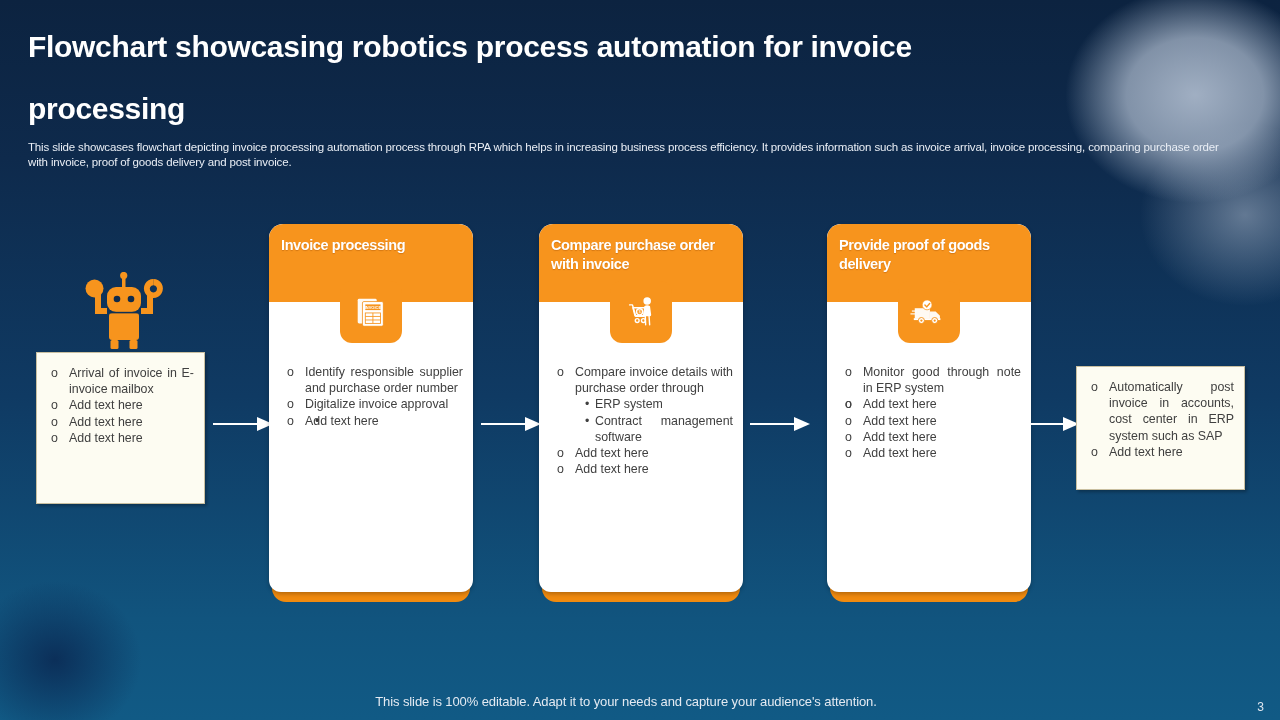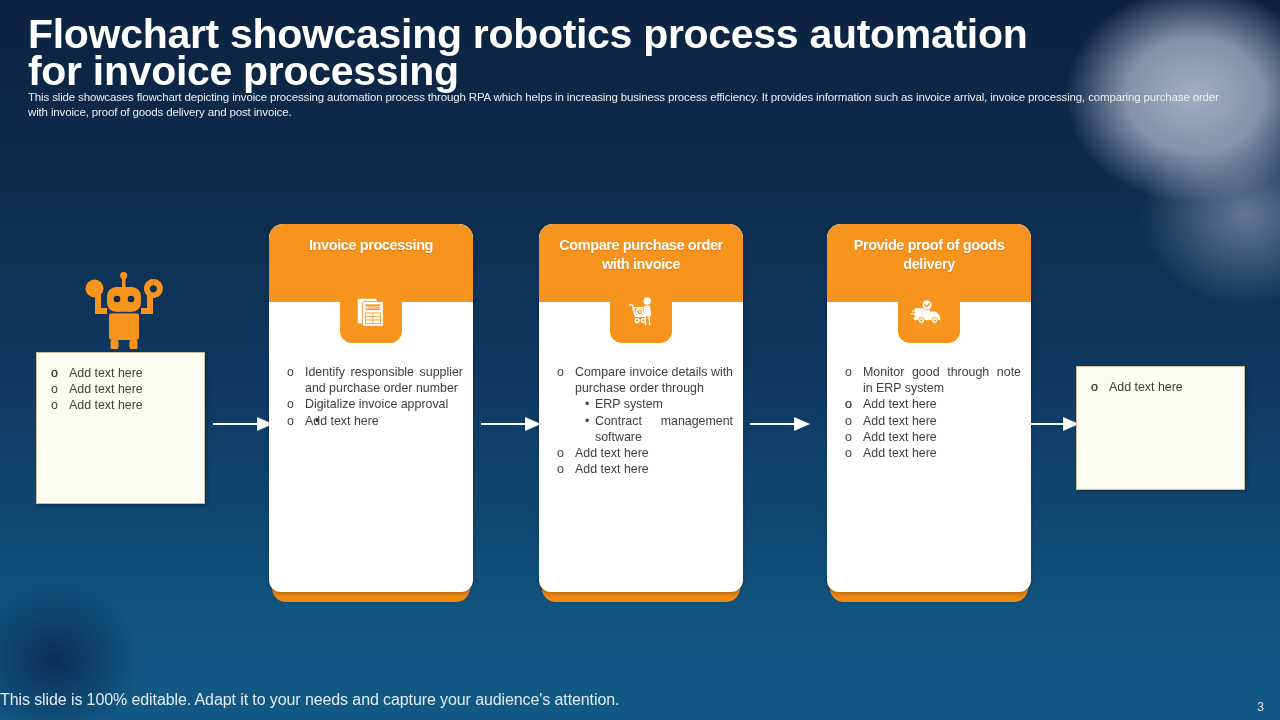--- a/index.html
+++ b/index.html
@@ -17,23 +17,23 @@
       radial-gradient(ellipse 150px 130px at 1245px 215px, rgba(168,182,201,0.55) 0%, rgba(168,182,201,0.0) 70%),
       radial-gradient(ellipse 120px 110px at 55px 660px, rgba(10,40,82,0.85) 0%, rgba(10,40,82,0.0) 72%),
       linear-gradient(180deg, #0c2340 0%, #0e2a4c 22%, #0f3a63 55%, #11547e 86%, #115a85 100%);
     overflow: hidden;
   }
 
   
   .header { position: absolute; left: 28px; top: 16px; width: 1230px; }
   .title {
     color: #ffffff;
-    font-size: 41px;
+    font-size: 30px;
     font-weight: bold;
-    line-height: 37px;
+    line-height: 62px;
     letter-spacing: -0.3px;
     width: 1000px;
   }
   .subtitle {
     margin-top: 0;
     color: #e9eef5;
     font-size: 11.5px;
     line-height: 15px;
     width: 1205px;
     letter-spacing: -0.15px;
@@ -86,21 +86,20 @@
     position: relative;
     height: 78px;
     background: #f7941d;
     border-radius: 14px 14px 0 0;
     padding-top: 12px;
   }
   .card-head-title {
     color: #ffffff;
     font-size: 14.5px;
     font-weight: bold;
-    text-align: center;
     line-height: 19px;
     letter-spacing: -0.4px;
     padding: 0 12px;
     text-shadow: 0 1px 1px rgba(150,70,0,0.35);
   }
   .icon-tile {
     position: absolute;
     left: 50%;
     margin-left: -31px;
     top: 57px;
@@ -178,23 +177,23 @@
   #arrow-3 { left: 750px; }
   #arrow-4 { left: 1019px; }
 
   
   .robot { position: absolute; left: 74px; top: 62px; width: 100px; height: 82px; }
 
   
   .footer-note {
     position: absolute;
     left: 0; right: 0; bottom: 11px;
-    text-align: left;
+    text-align: center;
     color: #e4eaf2;
-    font-size: 16px;
+    font-size: 13px;
     letter-spacing: -0.1px;
     padding-right: 28px;
   }
   .page-num {
     position: absolute;
     right: 16px; bottom: 6px;
     color: #dfe6ef;
     font-size: 12px;
   }
 </style>
@@ -225,21 +224,21 @@
           <path d="M79.5 7 a9.5 9.5 0 1 1 -0.2 0 l0 6.2 a3.6 3.6 0 1 0 0.2 0 Z"></path>
         </g>
         <circle cx="43" cy="27" r="3.3" fill="#0f2b4c"></circle>
         <circle cx="57" cy="27" r="3.3" fill="#0f2b4c"></circle>
         <rect x="36" y="39.5" width="28" height="2.5" fill="#0f2b4c" opacity="0.35"></rect>
       </svg>
     </div>
 
     <div class="plainbox" id="box-arrival">
       <ul class="blist">
-        <li><span class="mark">o</span></li>
+        <li><span class="mark">o</span><span>Arrival of invoice in E-invoice mailbox</span></li>
         <li><span class="mark">o</span><span>Add text here</span></li>
         <li><span class="mark">o</span><span>Add text here</span></li>
         <li><span class="mark">o</span><span>Add text here</span></li>
       </ul>
     </div>
 
     <div class="arrow" id="arrow-1">
       <div class="shaft"></div>
       <div class="headt"></div>
     </div>
@@ -361,21 +360,21 @@
       </div>
     </div>
 
     <div class="arrow" id="arrow-4">
       <div class="shaft"></div>
       <div class="headt"></div>
     </div>
 
     <div class="plainbox" id="box-post">
       <ul class="blist">
-        <li><span class="mark">o</span></li>
+        <li><span class="mark">o</span><span>Automatically post invoice in accounts, cost center in ERP system such as SAP</span></li>
         <li><span class="mark">o</span><span>Add text here</span></li>
       </ul>
     </div>
 
   </div>
 
   <div class="footer-note">This slide is 100% editable. Adapt it to your needs and capture your audience's attention.</div>
   <div class="page-num">3</div>
 
 </div>

